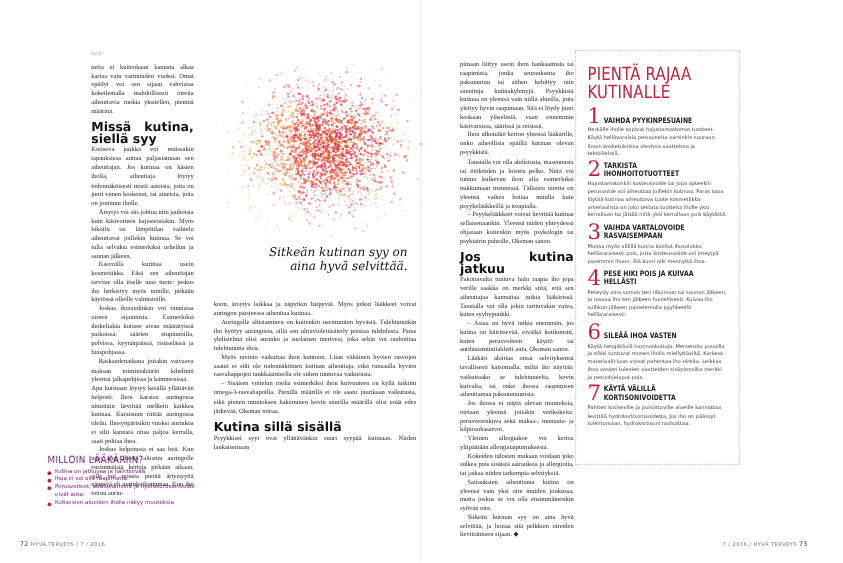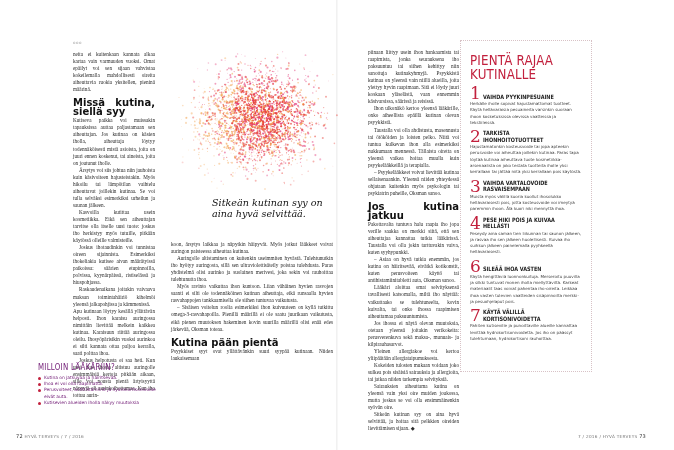--- a/index.html
+++ b/index.html
@@ -11,21 +11,21 @@
   .col p{margin:0;text-indent:6px}
   .col p.noind{text-indent:0}
   .col h3{font-family:"DejaVu Sans",sans-serif;font-size:10px;line-height:9px;font-weight:bold;color:#111;margin:5px 0 1px}
   .kicker{font-family:"DejaVu Sans",sans-serif;font-size:4px;color:#999;letter-spacing:.5px;margin-bottom:5px}
   .doctor{position:absolute;left:38px;top:363px;width:120px;color:#701a75}
   .doctor h4{font-family:"DejaVu Sans",sans-serif;font-size:8px;font-weight:normal;letter-spacing:.3px;margin-bottom:3px;transform:scaleX(.88);transform-origin:left}
   .doctor li{list-style:none;font-family:"DejaVu Sans",sans-serif;font-size:4.4px;line-height:6.2px;position:relative;padding-left:6px}
   .doctor li::before{content:"";position:absolute;left:0;top:2px;width:3px;height:3px;border-radius:50%;background:#c2203d}
   .folio{position:absolute;font-family:"DejaVu Sans",sans-serif;font-size:4.2px;color:#777;letter-spacing:.3px;top:433px}
   .folio b{color:#333;font-weight:normal;font-size:5px}
-  .pull{position:absolute;left:212px;top:197px;width:130px;font-family:"DejaVu Serif",serif;font-style:italic;font-size:9.6px;line-height:11px;color:#111;text-align:left}
+  .pull{position:absolute;left:196px;top:197px;width:130px;font-family:"DejaVu Serif",serif;font-style:italic;font-size:9.6px;line-height:11px;color:#111;text-align:right}
   .splat{position:absolute;left:140px;top:0;width:240px;height:240px}
   .sidebar{position:absolute;left:460px;top:40px;width:132px;height:332px;border:1px dotted #d8c2c6;padding:8px 9px}
   .sidebar h2{font-family:"DejaVu Sans",sans-serif;font-weight:normal;color:#c2203d;font-size:14.5px;line-height:14px;letter-spacing:.2px;transform:scaleX(.82);transform-origin:left;margin:4px 0 6px;width:140px}
   .tip{margin-bottom:4px}
   .tip-head{display:flex;align-items:flex-end}
   .tip-num{font-family:"DejaVu Serif",serif;color:#c2203d;font-size:17px;line-height:13px;margin-right:2px}
   .tip-title{font-family:"DejaVu Sans",sans-serif;font-weight:bold;color:#222;font-size:6px;line-height:6.4px;transform:scaleX(.82);transform-origin:left;width:120px}
   .tip-body{font-family:"DejaVu Sans",sans-serif;font-size:4.1px;line-height:6.3px;color:#444;margin-top:1px}
 </style>
 </head>
@@ -2661,21 +2661,21 @@
     </ul>
   </div>
 
   <div class="pull">Sitkeän kutinan syy on aina hyvä selvittää.</div>
 
   <div class="col" style="left:171px;top:241px;width:162px;">
     <p class="noind">koon, ärsytys laikkaa ja näpytkin häipyvät. Myös jotkut lääkkeet voivat auringon paisteessa aiheuttaa kutinaa.</p>
     <p>Auringolle altistaminen on kuitenkin useimmiten hyvästä. Tulehtunutkin iho hyötyy auringosta, sillä sen ultraviolettisäteily poistaa tulehdusta. Paras yhdistelmä olisi aurinko ja suolainen merivesi, joka sekin voi rauhoittaa tulehtunutta ihoa.</p>
     <p>Myös ravinto vaikuttaa ihon kuntoon. Liian vähäinen hyvien rasvojen saanti ei silti ole todennäköinen kutinan aiheuttaja, eikä runsaalla hyvien rasvahappojen tankkaamisella ole siihen tuntuvaa vaikutusta.</p>
     <p>– Sisäisen voitelun roolia esimerkiksi ihon kuivuuteen on kyllä tutkittu omega-3-rasvahapoilla. Pienillä määrillä ei ole saatu juurikaan vaikutusta, eikä pienen muutoksen hakeminen kovin suurilla määrillä olisi enää edes järkevää, Oksman toteaa.</p>
-    <h3>Kutina pään pientä</h3>
+    <h3>Kutina sillä sisällä</h3>
     <p class="noind">Psyykkiset syyt ovat yllättävänkin suuri syypää kutinaan. Niiden laukaisemaan</p>
   </div>
 
   <div class="folio" style="left:16px;">
     <b>72</b>
     <span>HYVÄ TERVEYS / 7 / 2016</span>
   </div>
 
   <div class="col" style="left:368px;top:49px;width:91px;">
     <p class="noind">piinaan liittyy usein ihon hankaamista tai raapimista, jonka seurauksena iho paksuuntuu tai siihen kehittyy niin sanottuja kutinakyhmyjä. Psyykkistä kutinaa on yleensä vain niillä alueilla, joita ylettyy hyvin raapimaan. Sitä ei löydy juuri koskaan yläselästä, vaan ennemmin käsivarsissa, säärissä ja reisissä.</p>

